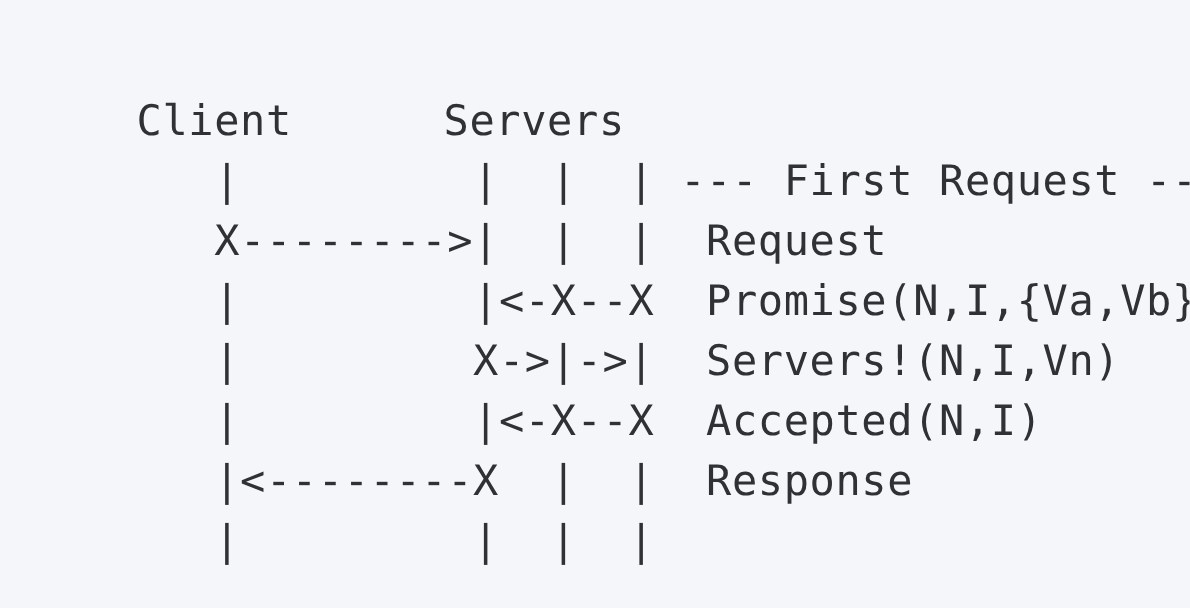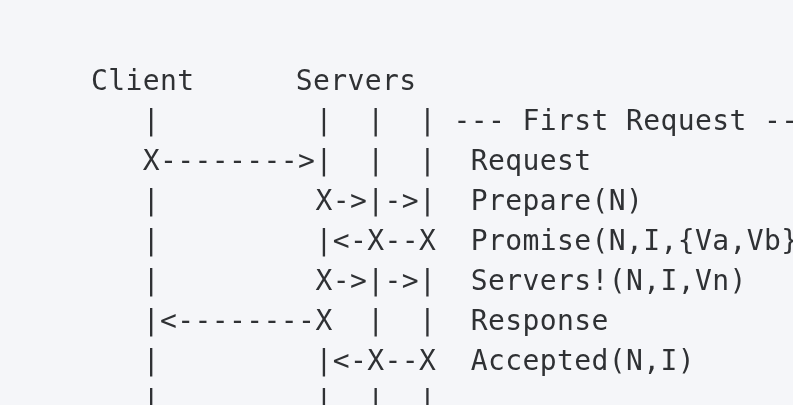--- a/index.html
+++ b/index.html
@@ -47,37 +47,34 @@
   </div>
 
   <div class="line">
     <span class="art">   |         |  |  | </span><span class="msg-label">--- First Request ---</span>
   </div>
 
   <div class="line">
     <span class="art">   X--------&gt;|  |  |  </span><span class="msg-label">Request</span>
   </div>
 
-  <div class="line">
-    <span class="art">   |         X-&gt;|-&gt;|  </span><span class="msg-label">Prepare(N)</span>
-  </div>
 
   <div class="line">
     <span class="art">   |         |&lt;-X--X  </span><span class="msg-label">Promise(N,I,{Va,Vb})</span>
   </div>
 
   <div class="line">
     <span class="art">   |         X-&gt;|-&gt;|  </span><span class="msg-label">Servers!(N,I,Vn)</span>
   </div>
 
   <div class="line">
-    <span class="art">   |&lt;--------X  |  |  </span><span class="msg-label">Response</span>
+    <span class="art">   |         |&lt;-X--X  </span><span class="msg-label">Accepted(N,I)</span>
   </div>
 
   <div class="line">
-    <span class="art">   |         |&lt;-X--X  </span><span class="msg-label">Accepted(N,I)</span>
+    <span class="art">   |&lt;--------X  |  |  </span><span class="msg-label">Response</span>
   </div>
 
   <div class="line">
     <span class="art">   |         |  |  |</span><span class="msg-label"></span>
   </div>
 
 </div>
 
 </body></html>

